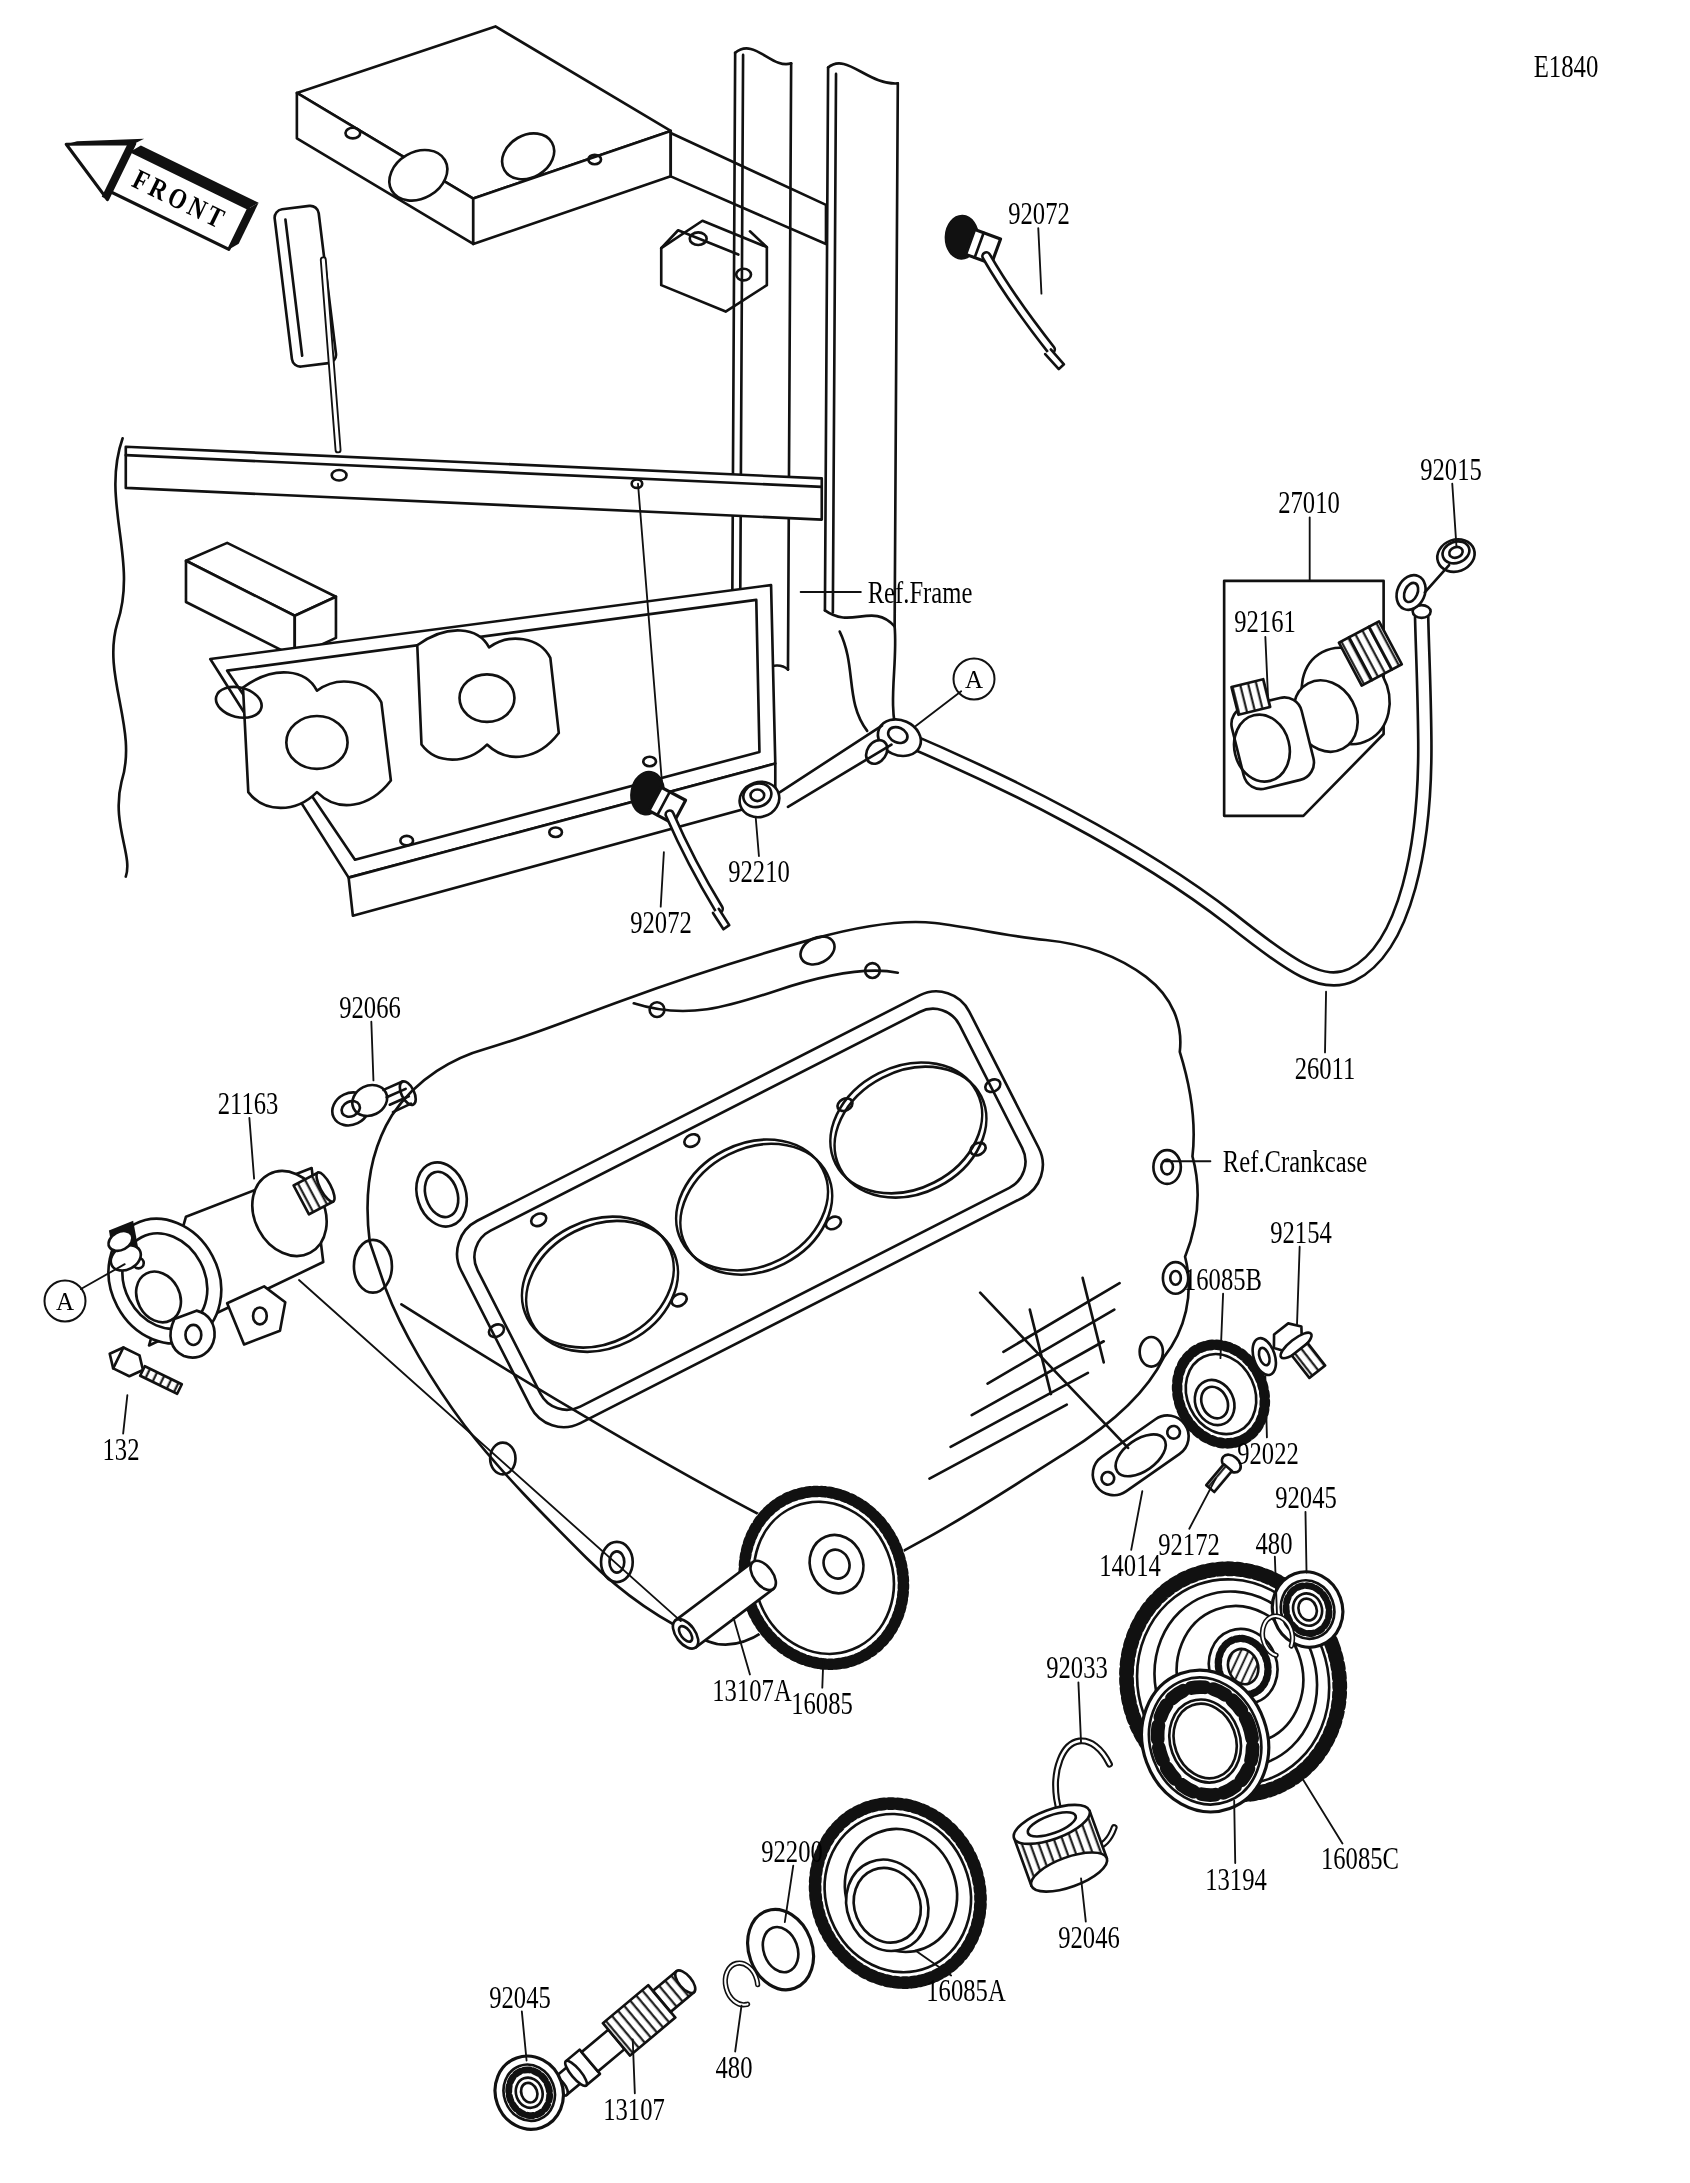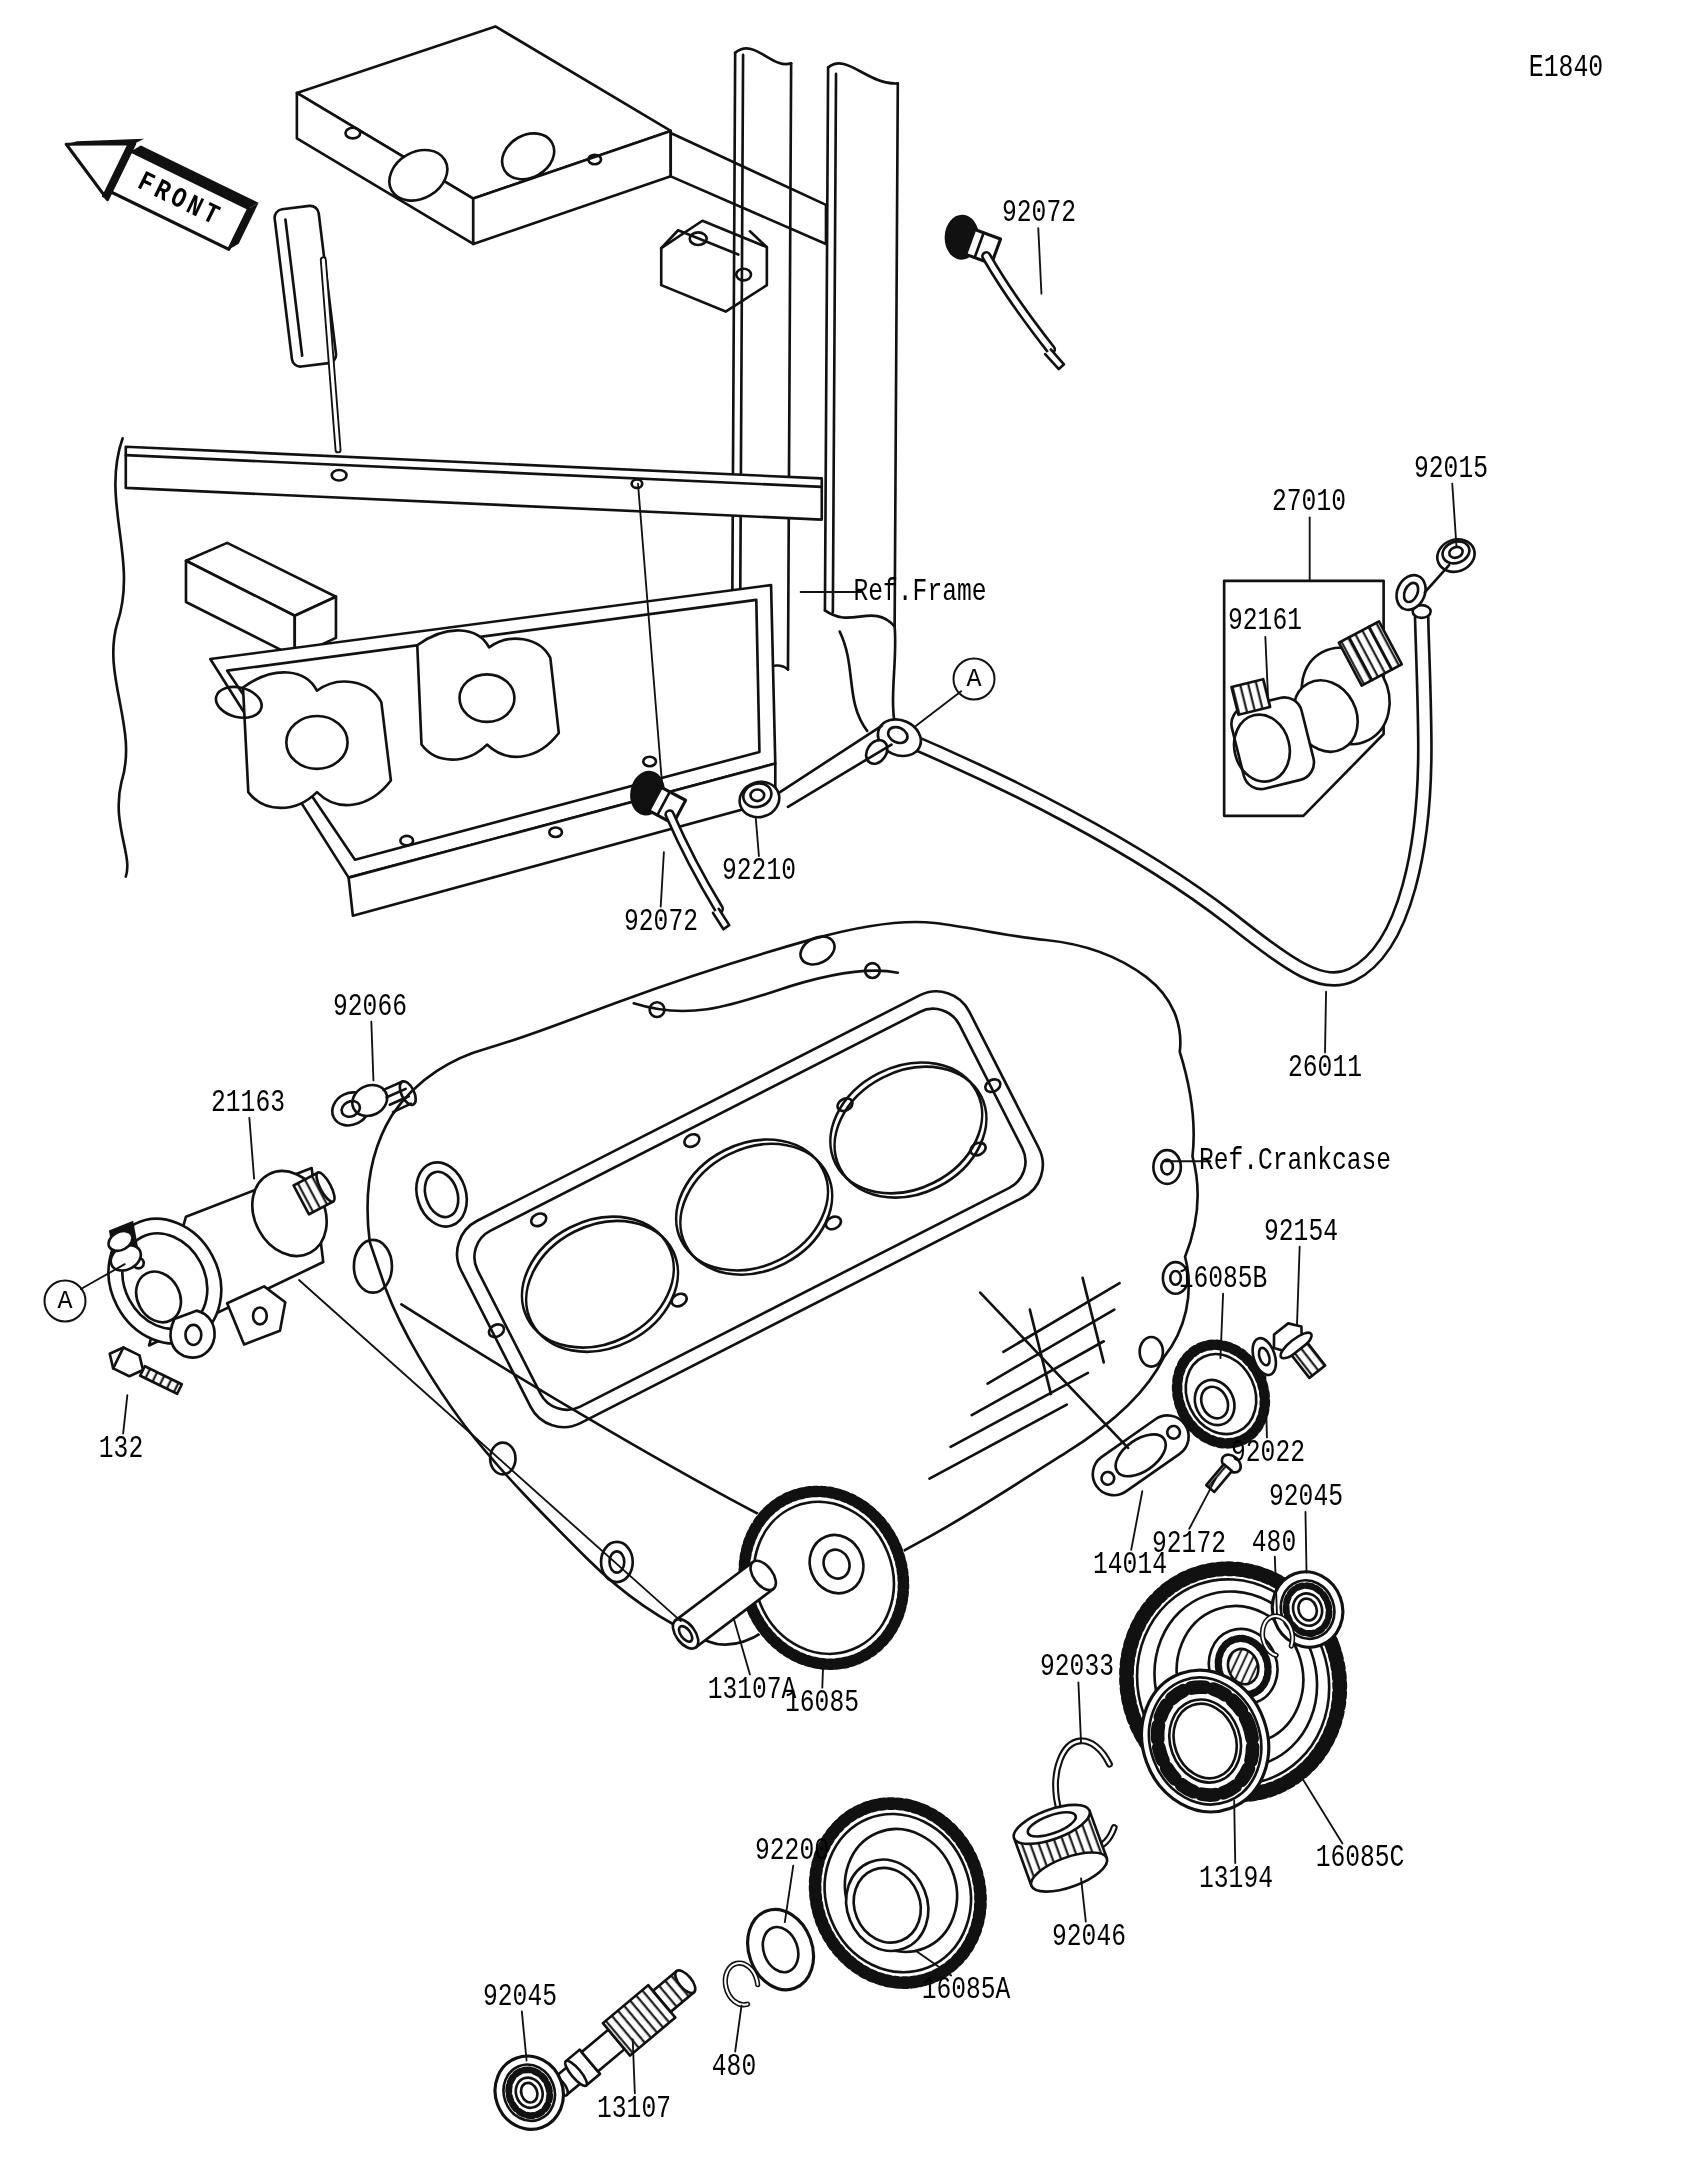--- a/index.html
+++ b/index.html
@@ -1,17 +1,17 @@
 <!DOCTYPE html>
 <html style="font-size:8.5px"><head>
 <meta charset="utf-8">
 <style>
   html,body{margin:0;padding:0;background:#fff;}
   .stage{position:relative;width:1690px;height:2183px;background:#fff;overflow:hidden;
-         font-family:Liberation Mono, monospace;color:#000;}
+         font-family:Liberation Serif, serif;color:#000;}
   .stage svg{position:absolute;left:0;top:0;}
   #label-layer{position:absolute;left:0;top:0;width:100%;height:100%;}
   .callout{position:absolute;white-space:nowrap;font-size:32px;line-height:1;
            transform:translate(-50%,-50%) scaleX(0.77);color:#000;}
   .pagecode{position:absolute;left:1566px;top:67px;white-space:nowrap;font-size:31px;
             transform:translate(-50%,-50%) scaleX(0.8);}
   .detail-marker{position:absolute;width:39px;height:39px;border:2.4px solid #111;
             border-radius:50%;display:flex;align-items:center;justify-content:center;
             font-size:25px;transform:translate(-50%,-50%);background:transparent;}
   .front-label{position:absolute;left:180px;top:200px;font-size:28.5px;font-weight:bold;

